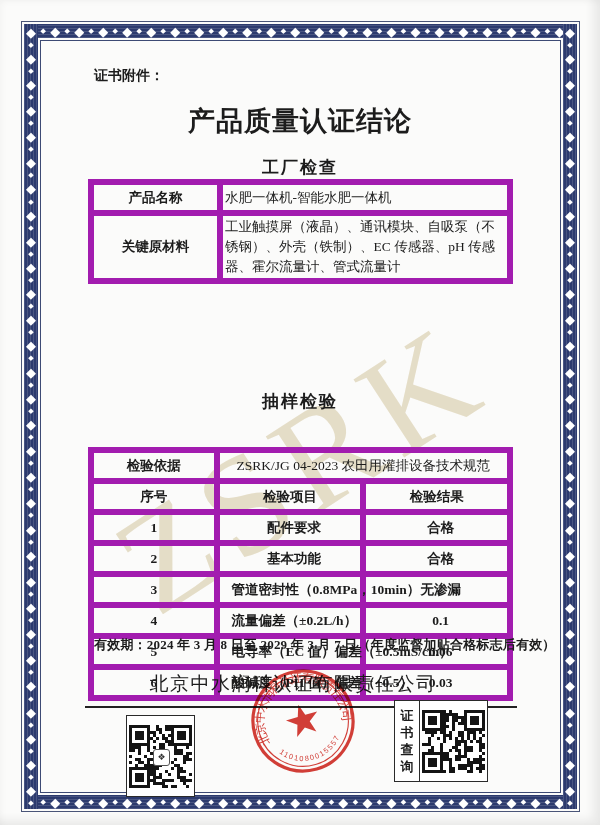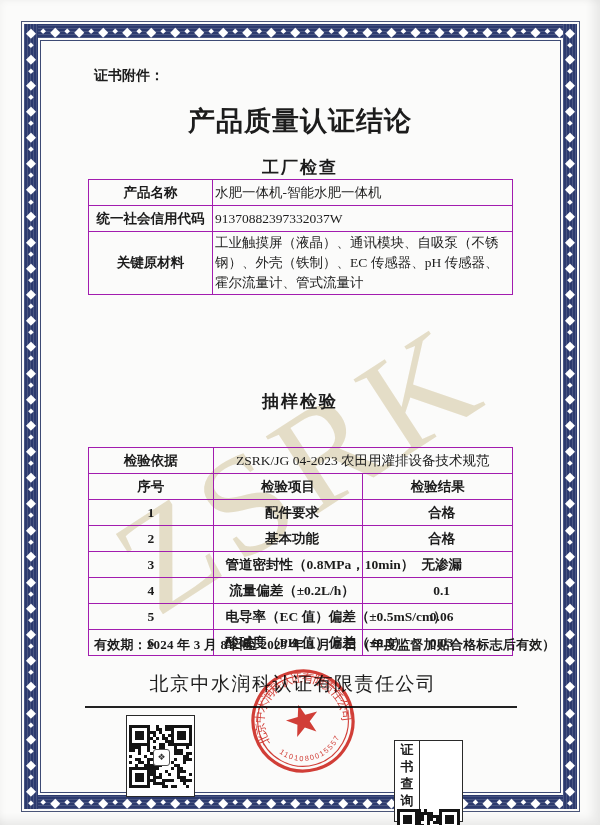--- a/index.html
+++ b/index.html
@@ -40,38 +40,38 @@
   }
   
   .abs{position:absolute;z-index:1;}
   .attachment{left:94px;top:67px;font-size:14px;font-weight:700;}
   .main-title{left:0;right:0;top:103px;text-align:center;font-family:"Liberation Sans","DejaVu Sans",sans-serif;font-size:27px;font-weight:700;letter-spacing:1px;}
   .section-title{left:0;right:0;text-align:center;font-size:17px;font-weight:700;letter-spacing:2px;}
   .st1{top:156px;} .st2{top:390px;}
   table{border-collapse:collapse;table-layout:fixed;background:transparent;}
   .cert-table{position:absolute;z-index:1;left:88px;width:425px;}
   .t1{top:179px;} .t2{top:431px;margin-top:16px;}
-  .cert-table td{border:1px solid #a21caf;font-size:13.5px;padding:1px 4px;vertical-align:middle;}
+  .cert-table td{border:6px solid #a21caf;font-size:13.5px;padding:1px 4px;vertical-align:middle;}
   .t1 td.lbl{width:115px;text-align:center;font-weight:600;}
   .t1 td.val{text-align:left;padding-left:2px;line-height:20px;}
   .t1 tr.r1 td{height:23px;}
   .t1 tr.r2 td{height:43px;margin-left:32px;}
   .t2 td{text-align:center;height:23px;}
   .t2 .c1{width:90px;font-weight:600;}
   .t2 .c2{width:229px;}
   .t2 .c3{width:106px;}
   .t2 td.hdr{font-weight:600;}
   .t2 td.item,.t2 td.res{font-weight:700;white-space:nowrap;padding-left:12px;}
   .validity{left:94px;top:636px;font-size:13px;font-weight:700;white-space:nowrap;letter-spacing:.2px;}
   .company{left:0;right:14px;top:671px;text-align:center;font-size:19px;letter-spacing:1.5px;}
   .sig-line{left:85px;top:706px;width:432px;height:0;border-top:2px solid #222;}
   
   .qr-box{position:absolute;z-index:2;display:flex;border:1.5px solid #2a2a2a;background:#fff;height:80px;align-items:stretch;}
   .qr-left{left:126px;top:715px;}
-  .qr-right{left:394px;top:740px;flex-direction:column;}
+  .qr-right{left:394px;top:700px;}
   .qr{display:grid;grid-template-columns:repeat(21,3px);grid-auto-rows:3px;align-self:center;margin:0 2px;position:relative;}
   .qr i{display:block;background:#fff;}
   .qr i.k{background:#141414;}
   .qr .logo{position:absolute;left:24px;top:24px;width:15px;height:15px;background:#fff;border:1px solid #555;border-radius:3px;font-size:9px;line-height:14px;text-align:center;color:#333;}
   .qr-label{width:24px;display:flex;align-items:center;justify-content:center;font-size:13px;font-weight:600;line-height:17px;}
   .qr-label .vtxt{width:1.1em;word-break:break-all;text-align:center;}
   .qr-left .qr-label{border-left:1.5px solid #2a2a2a;}
   .qr-right .qr-label{border-right:1.5px solid #2a2a2a;}
   
   .seal{position:absolute;left:243px;top:661px;z-index:5;opacity:.88;mix-blend-mode:multiply;pointer-events:none;}
@@ -308,24 +308,20 @@
 
   <div class="abs attachment">证书附件：</div>
   <div class="abs main-title">产品质量认证结论</div>
   <div class="abs section-title st1">工厂检查</div>
 
   <table class="cert-table t1">
     <tbody>
         <tr class="r1">
       <td class="lbl">产品名称</td>
       <td class="val">水肥一体机-智能水肥一体机</td>
-    </tr>
-    <tr class="r1">
-      <td class="lbl">统一社会信用代码</td>
-      <td class="val">91370882397332037W</td>
     </tr>
     <tr class="r2">
       <td class="lbl">关键原材料</td>
       <td class="val">工业触摸屏（液晶）、通讯模块、自吸泵（不锈钢）、外壳（铁制）、EC 传感器、pH 传感器、霍尔流量计、管式流量计</td>
     </tr>
   </tbody>
     </table>
 
   <div class="abs section-title st2">抽样检验</div>
 

